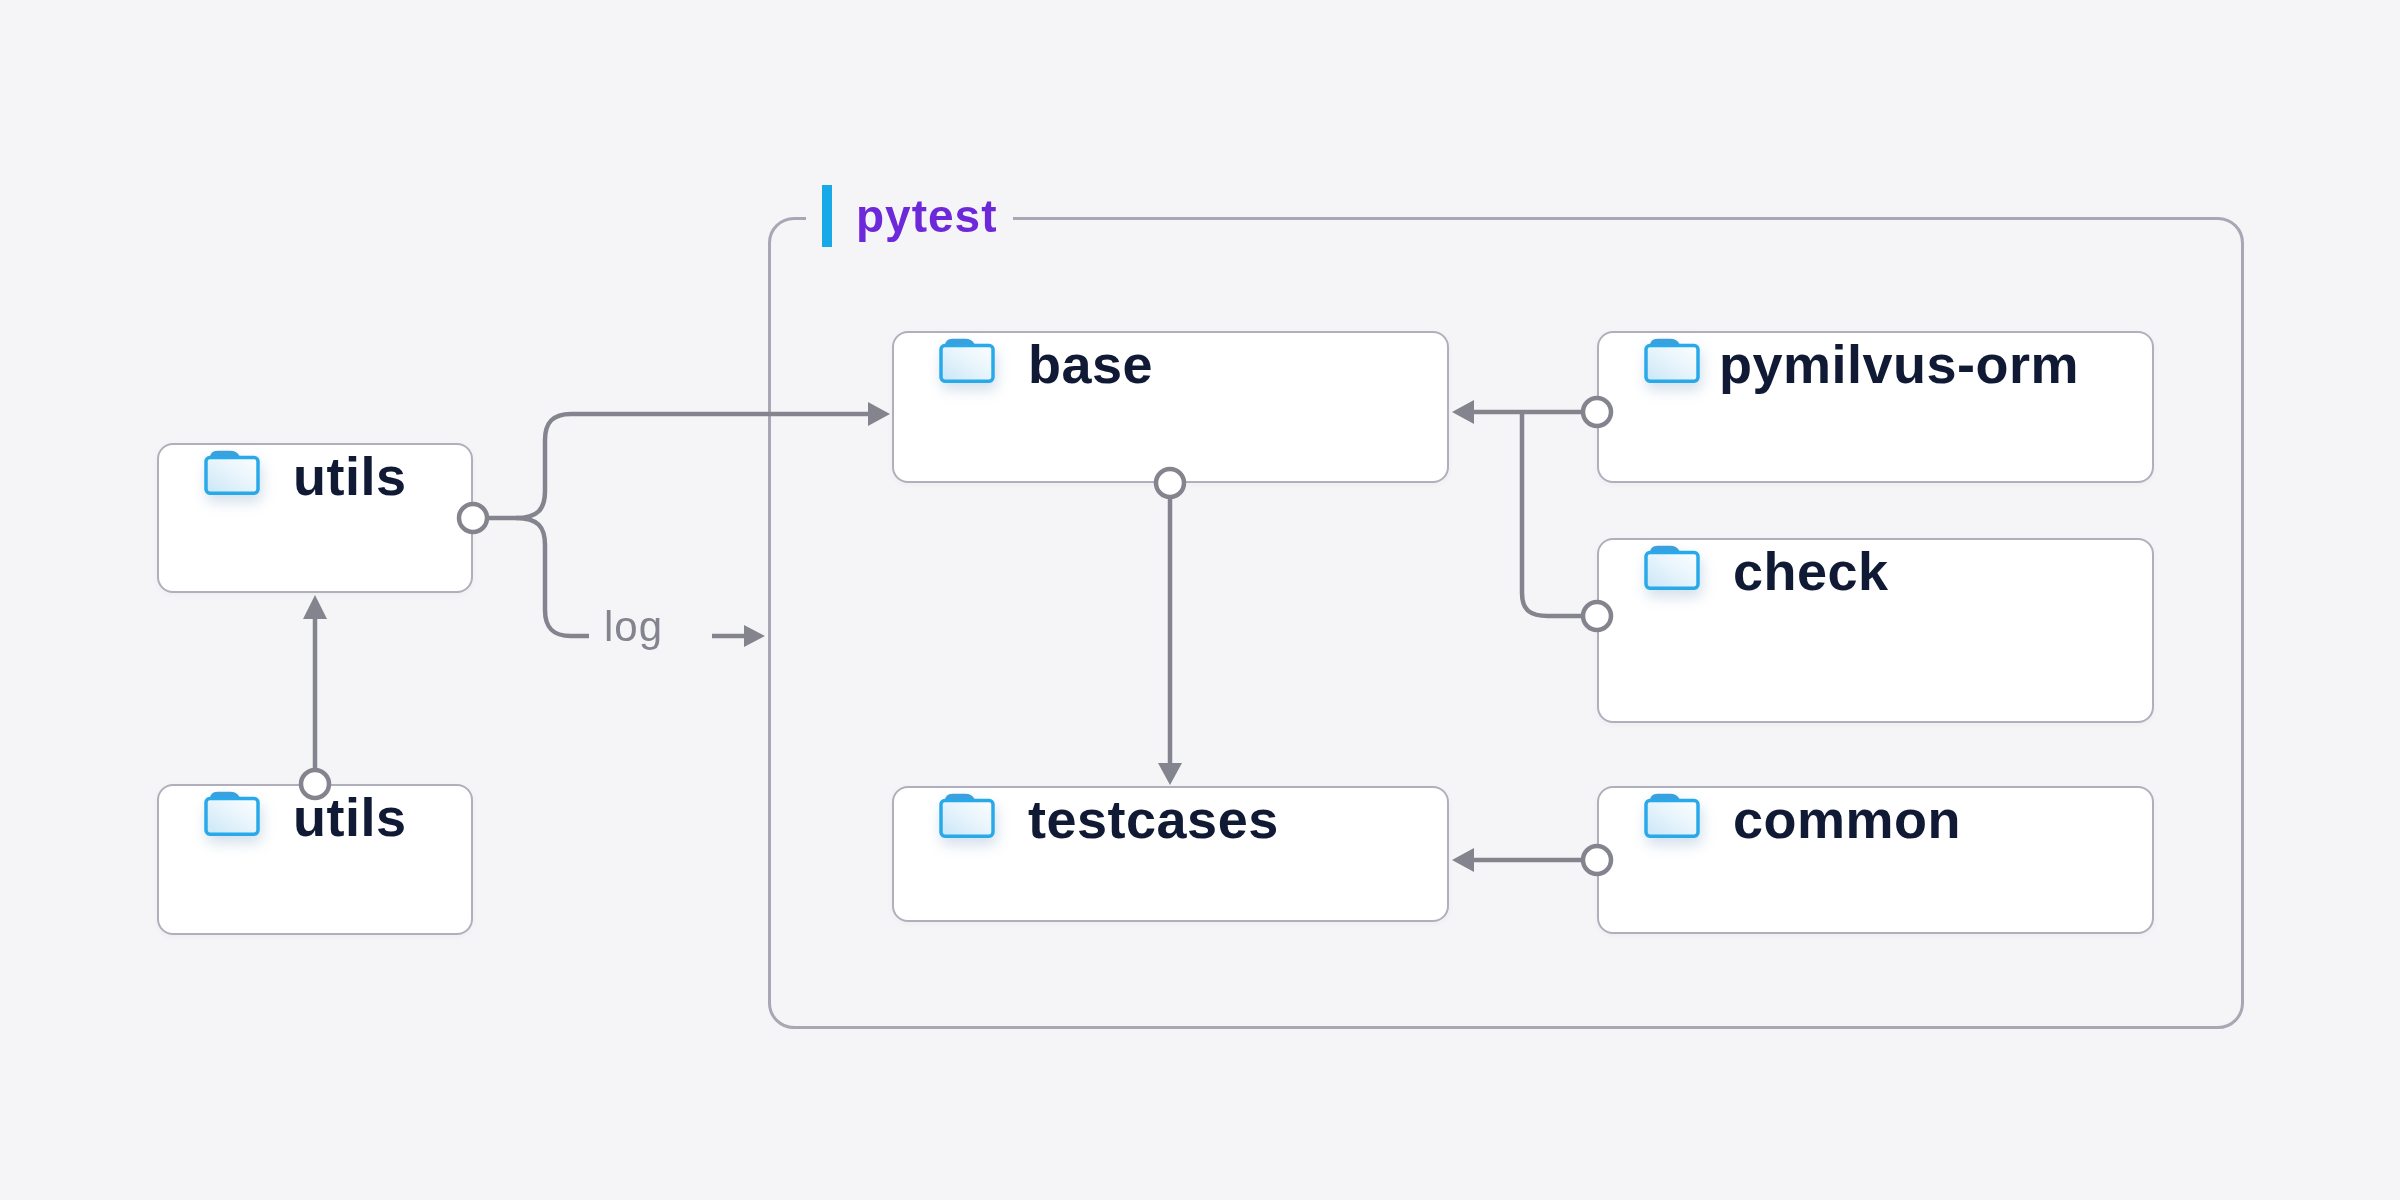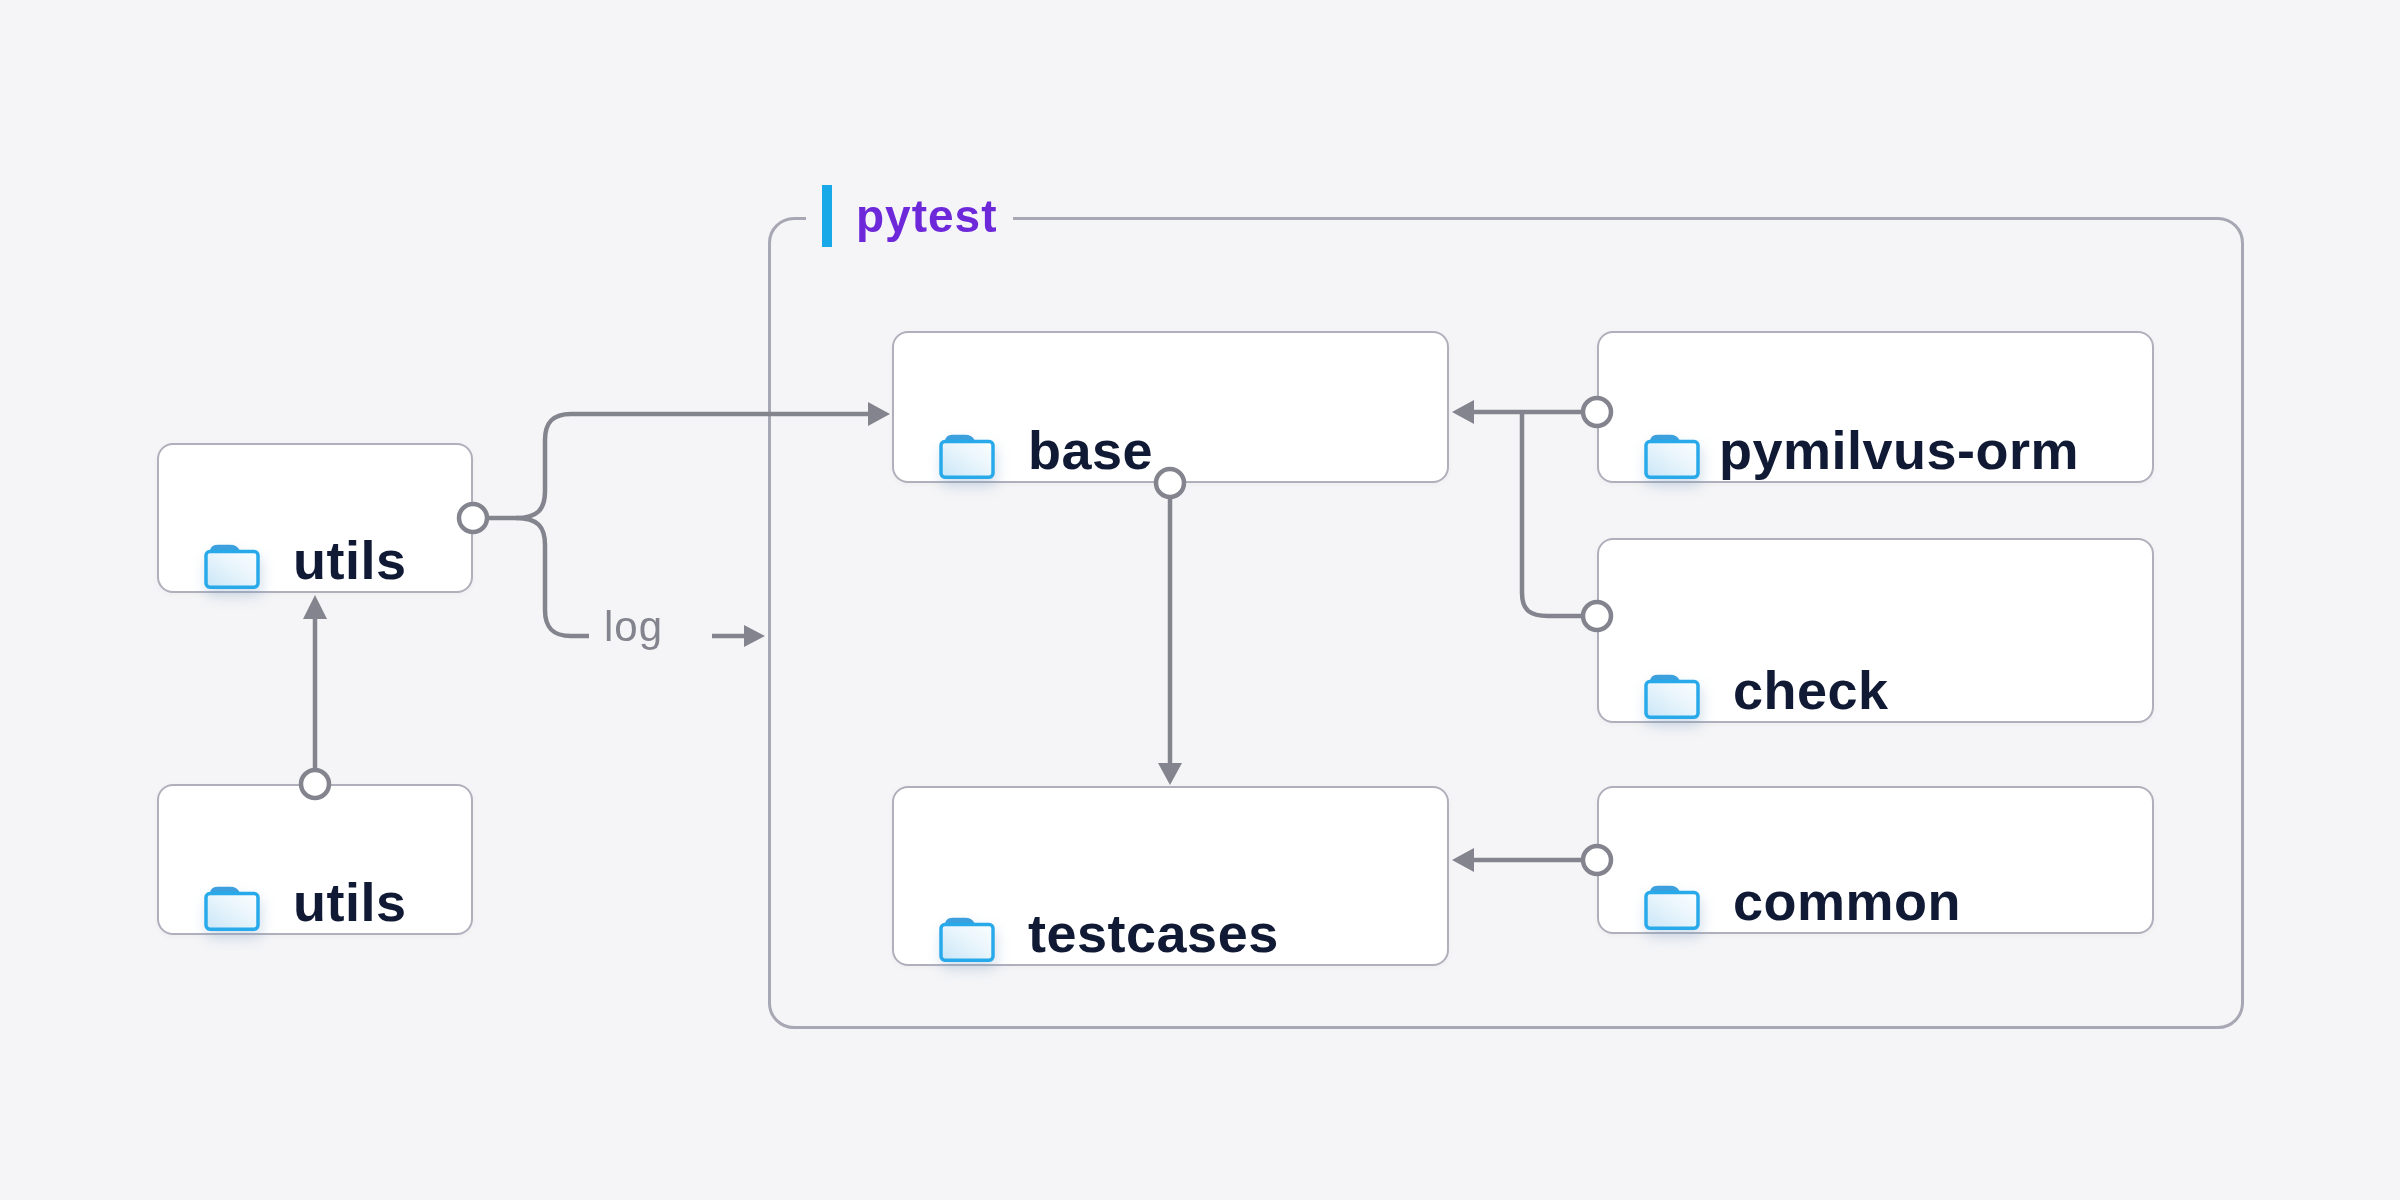--- a/index.html
+++ b/index.html
@@ -41,39 +41,39 @@
     color: #6d28d9; letter-spacing: 1px;
   }
 
   
   .node {
     position: absolute;
     background: #ffffff;
     border: 2.5px solid #b0b0bc;
     border-radius: 16px;
     box-sizing: border-box;
-    display: flex; align-items: flex-end;
+    display: flex; align-items: flex-start;
     padding-left: 42px;
     gap: 30px;
     z-index: 2;
     box-shadow: 0 2px 6px rgba(20,30,60,0.03);
   }
   .node-label {
     font-size: 54px; font-weight: 700;
     color: #101a34; letter-spacing: 0.5px;
     white-space: nowrap;
   }
   .folder-icon { filter: drop-shadow(2px 7px 7px rgba(110,150,190,0.30)); }
 
   .node-utils     { left: 157px; top: 443px; width: 316px; height: 150px; }
   .node-config    { left: 157px; top: 784px; width: 316px; height: 151px; }
   .node-base      { left: 892px; top: 331px; width: 557px; height: 152px; }
   .node-pymilvus  { left: 1597px; top: 331px; width: 557px; height: 152px; gap: 16px; }
   .node-check     { left: 1597px; top: 538px; width: 557px; height: 185px; }
-  .node-testcases { left: 892px; top: 786px; width: 557px; height: 180px; }
+  .node-testcases { left: 892px; top: 786px; width: 557px; height: 136px; }
   .node-common    { left: 1597px; top: 786px; width: 557px; height: 148px; }
 
   
   svg.connector-layer {
     position: absolute; left: 0; top: 0;
     width: 2400px; height: 1200px;
     z-index: 4;
     pointer-events: none;
   }
   .edge-line { stroke: #84848f; stroke-width: 4.5; fill: none; }

